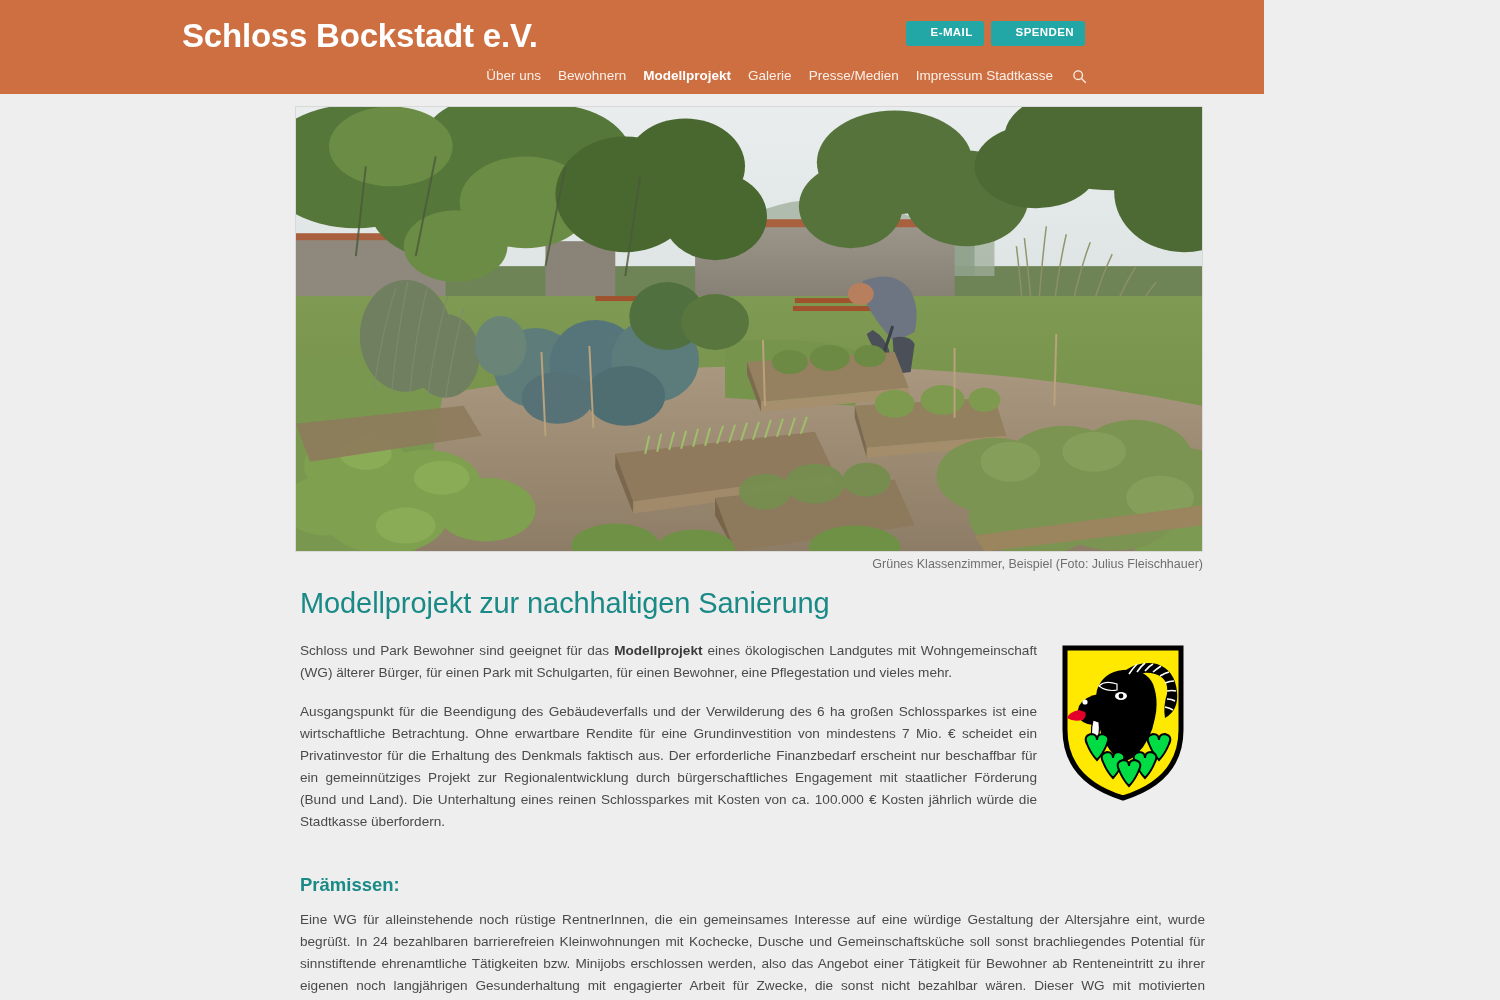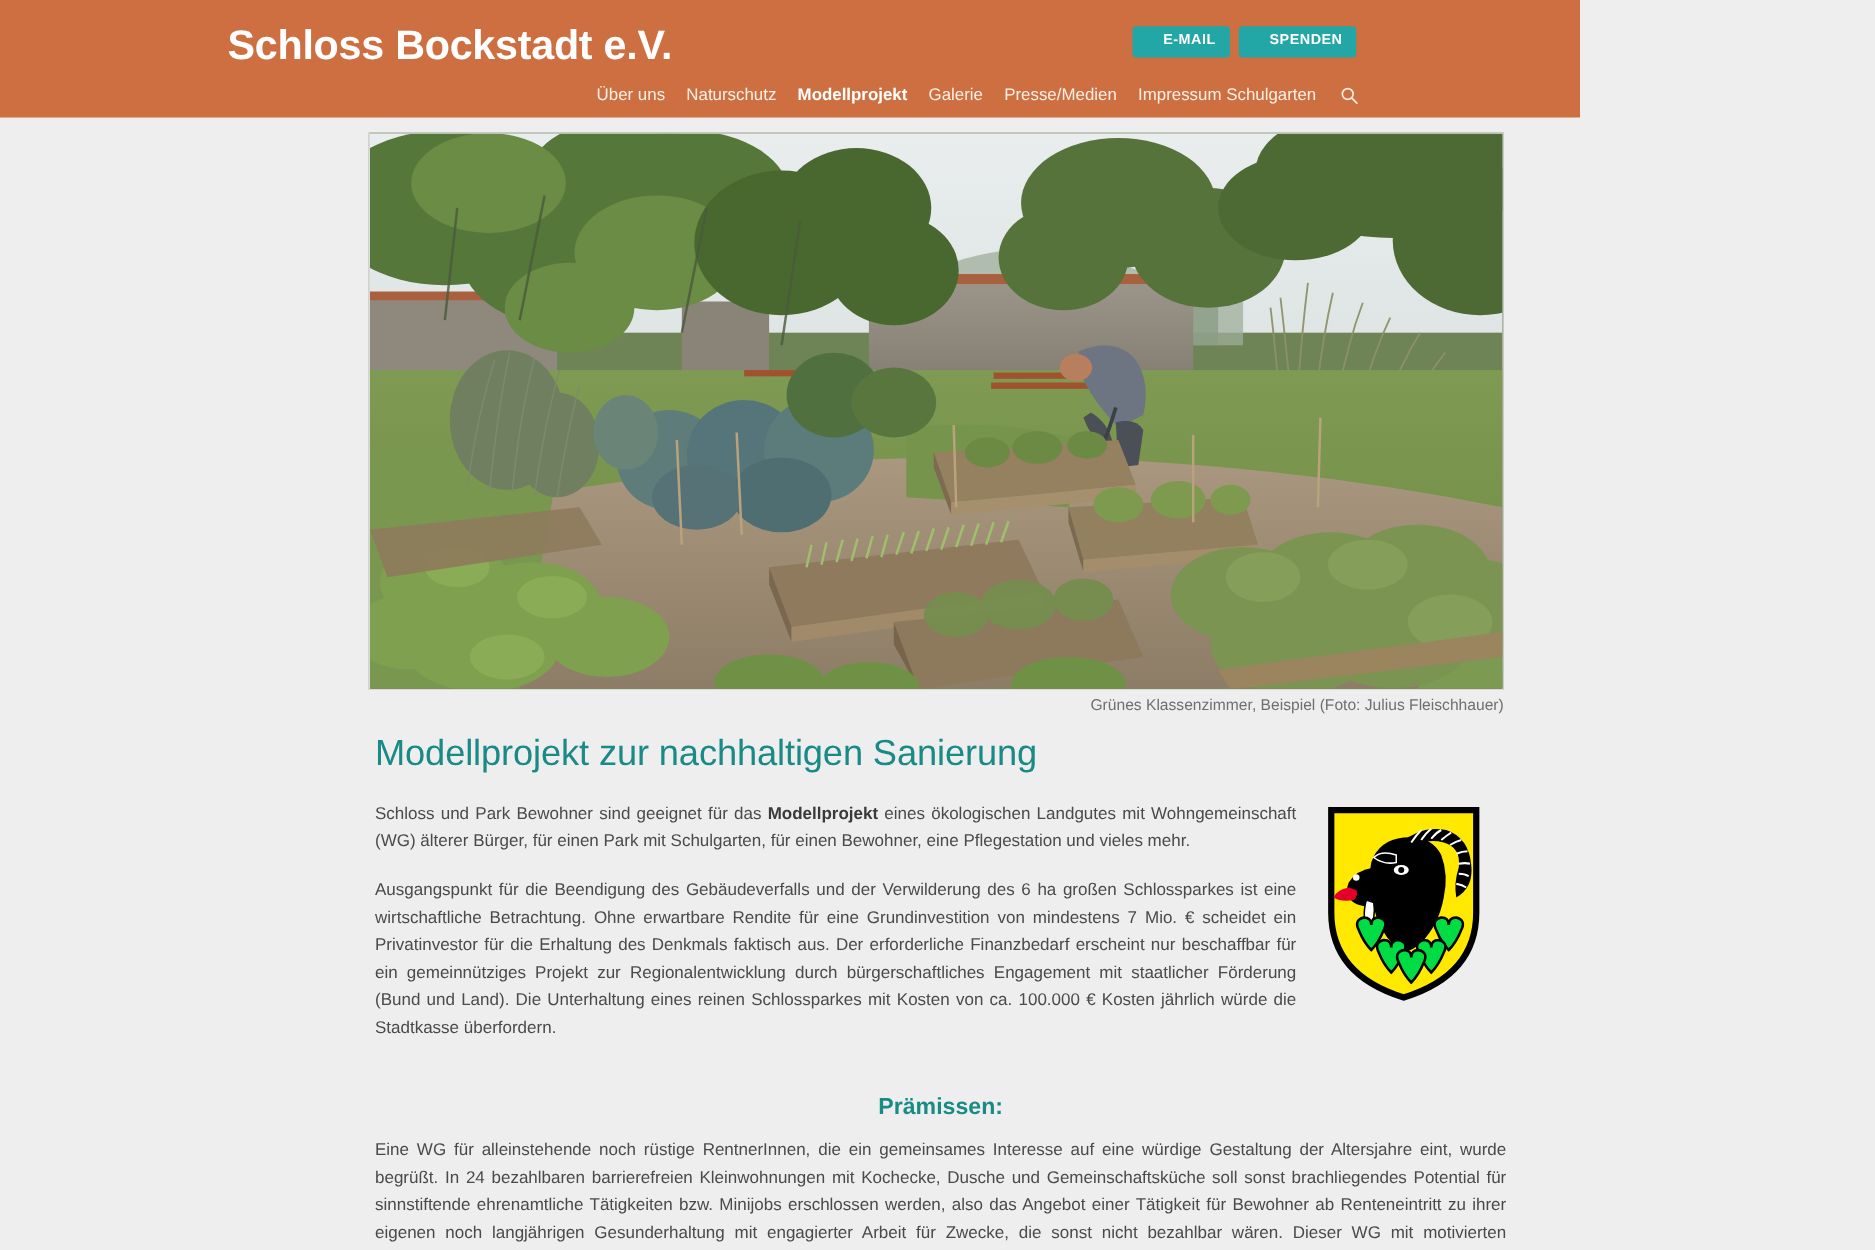--- a/index.html
+++ b/index.html
@@ -125,21 +125,20 @@
     font-weight: normal;
     margin: 16px 0 20px 5px;
     letter-spacing: -0.1px;
   }
 
   h2.section-title {
     color: #1a8a86;
     font-size: 18.5px;
     font-weight: bold;
     margin: 24px 0 13px 5px;
-    text-align: center;
   }
 
   p.body-text {
     color: #4a4a4a;
     font-size: 13.6px;
     line-height: 1.62;
     margin: 0 0 17px 5px;
     text-align: justify;
     max-width: 905px;
   }
@@ -165,25 +164,25 @@
 
     <h1 class="site-title">Schloss Bockstadt e.V.</h1>
 
     <div class="header-buttons">
       <button class="hbtn">E-MAIL</button>
       <button class="hbtn">SPENDEN</button>
     </div>
 
     <nav class="main-nav">
       <a class="nav-link" href="#">Über uns</a>
-      <a class="nav-link" href="#">Naturschutz</a>
+      <a class="nav-link" href="#">Bewohnern</a>
       <a class="nav-link active" href="#">Modellprojekt</a>
       <a class="nav-link" href="#">Galerie</a>
       <a class="nav-link" href="#">Presse/Medien</a>
-      <a class="nav-link" href="#">Impressum Schulgarten</a>
+      <a class="nav-link" href="#">Impressum Stadtkasse</a>
       <span class="search-icon">
         <svg viewBox="0 0 16 16" aria-hidden="true">
           <circle cx="6.6" cy="6.6" r="4.6" fill="none" stroke="#fbf0e9" stroke-width="1.4"></circle>
           <line x1="10.1" y1="10.1" x2="14.4" y2="14.4" stroke="#fbf0e9" stroke-width="1.4" stroke-linecap="round"></line>
         </svg>
       </span>
     </nav>
 
   </div>
 </header>

